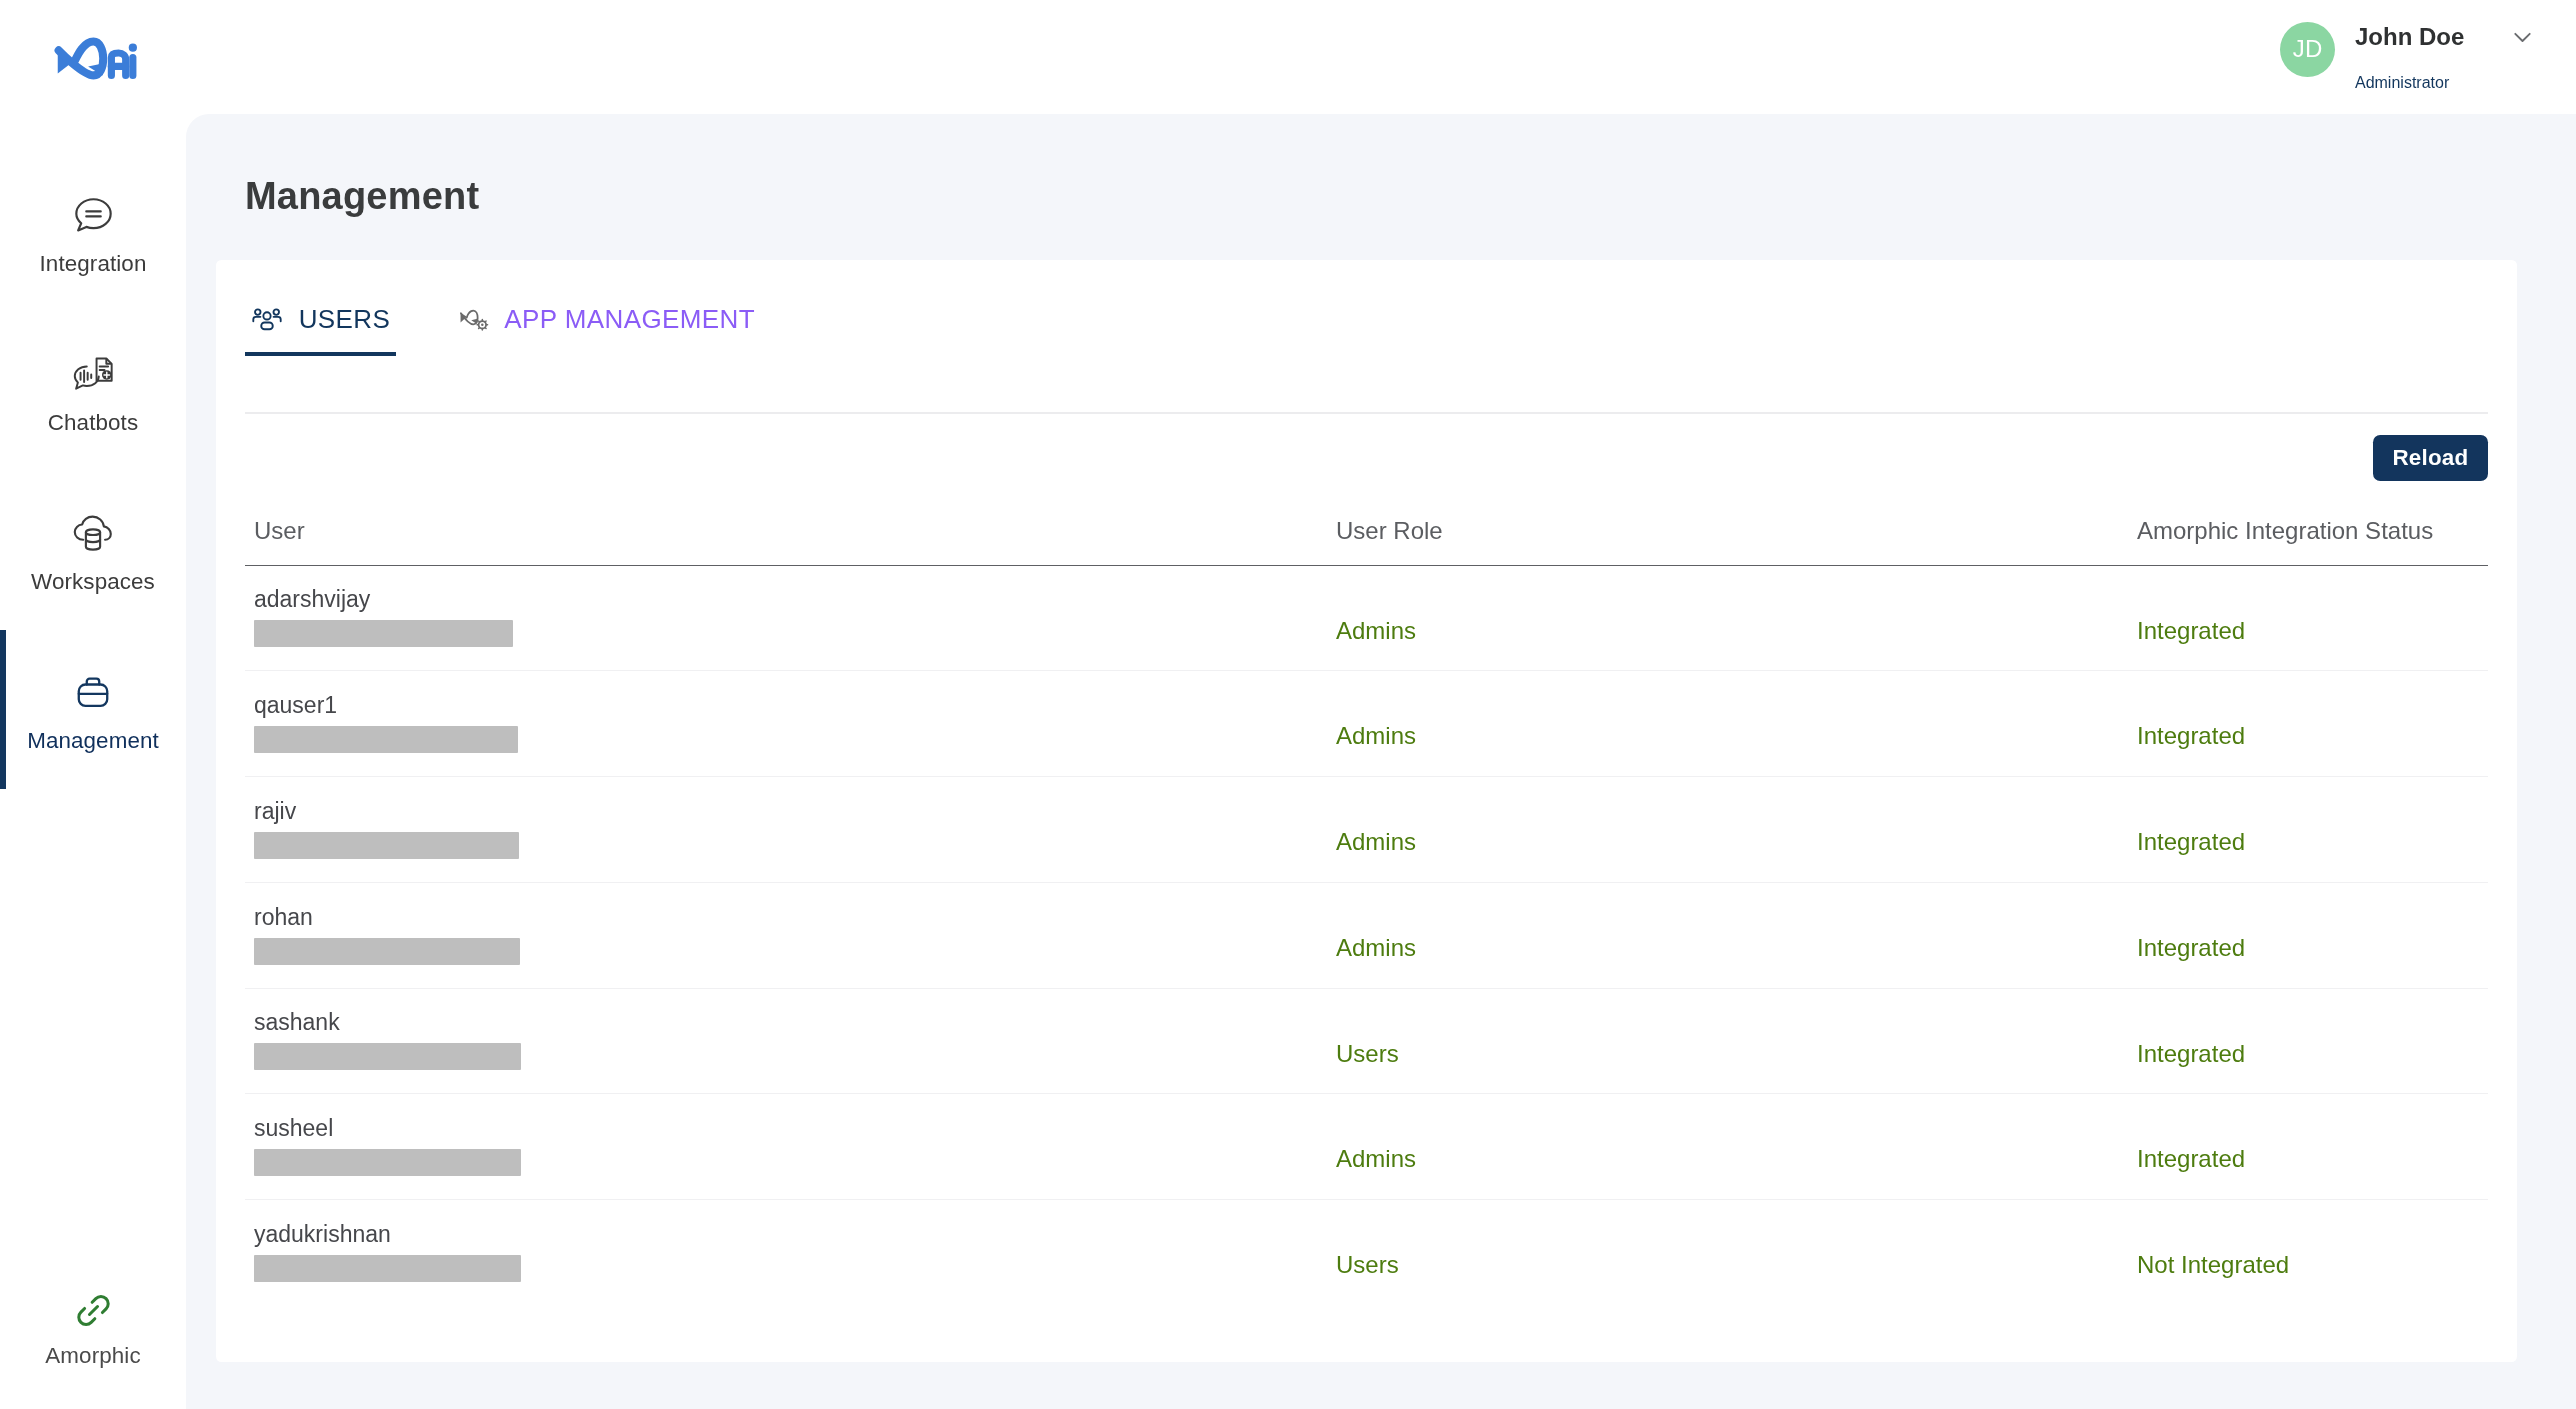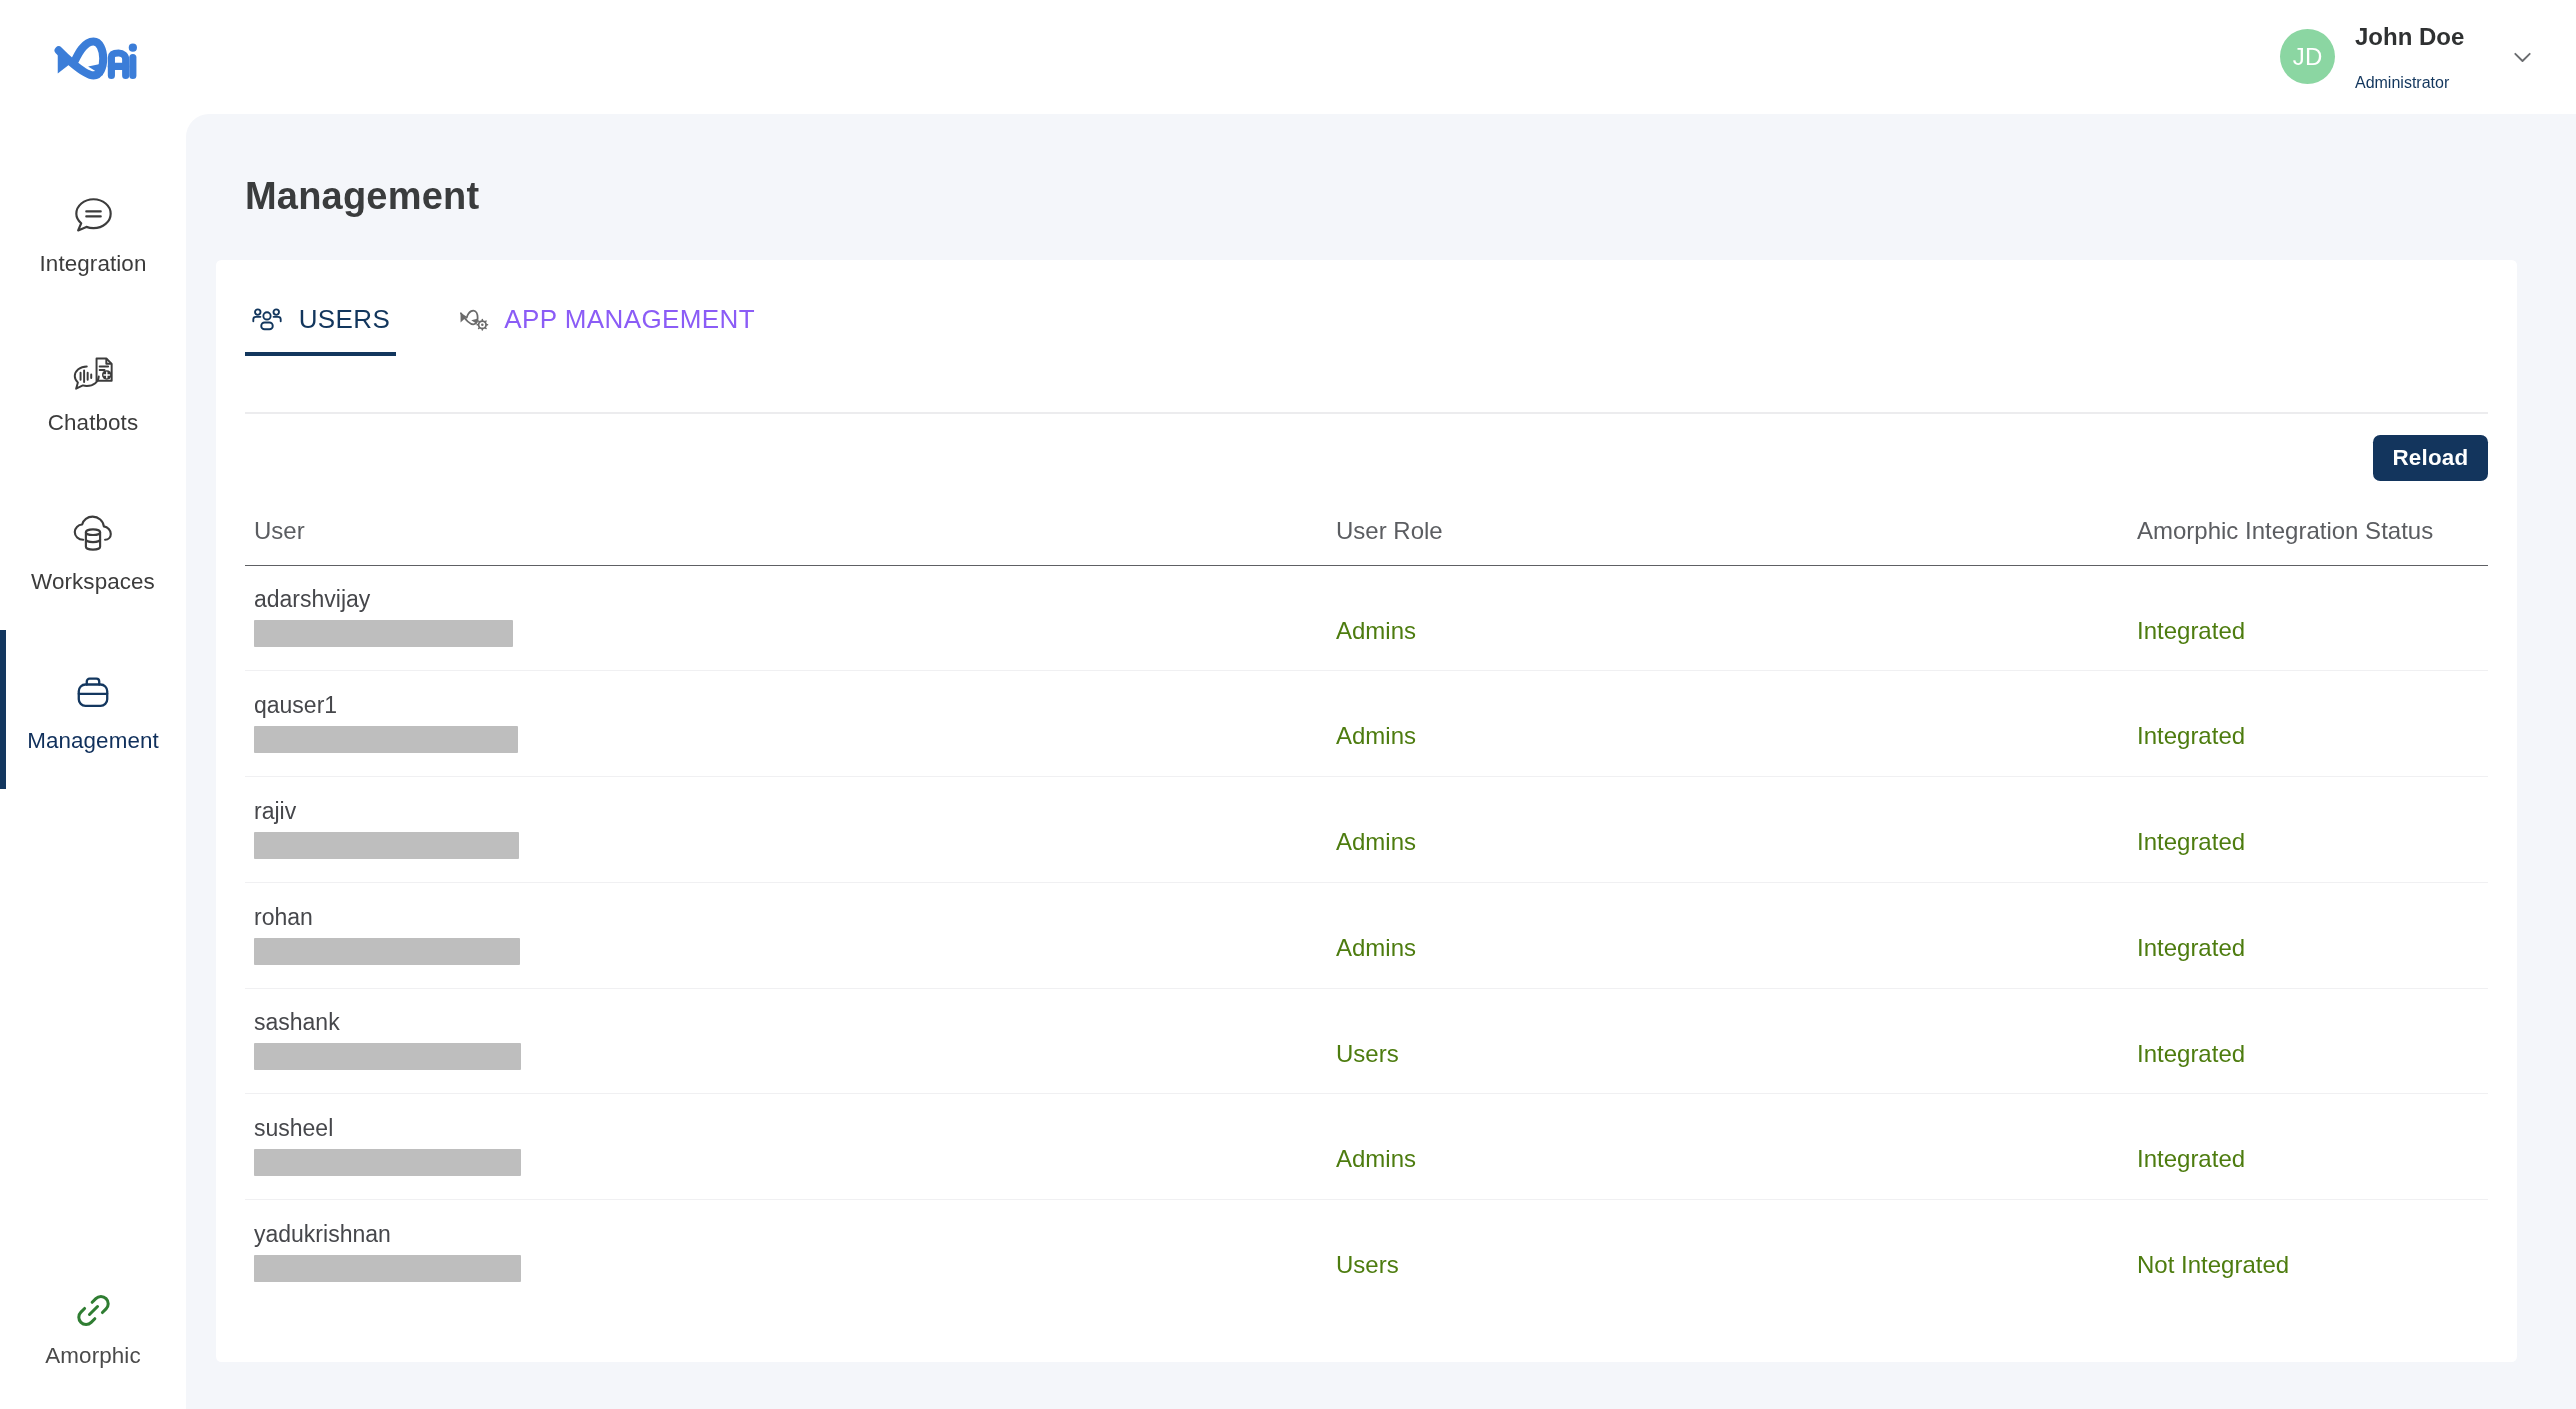--- a/index.html
+++ b/index.html
@@ -92,21 +92,20 @@
     left: 186px; top: 0;
     width: 2390px; height: 114px;
     background: #ffffff;
     display: flex;
     align-items: center;
     justify-content: flex-end;
     padding-right: 39px;
   }
   .user-chip {
     display: flex;
-    align-items: center;
     gap: 19.7px;
     cursor: pointer;
   }
   .avatar {
     width: 55px; height: 55px;
     border-radius: 50%;
     background: #8bd6a2;
     color: #ffffff;
     font-size: 24px;
     display: flex; align-items: center; justify-content: center;

